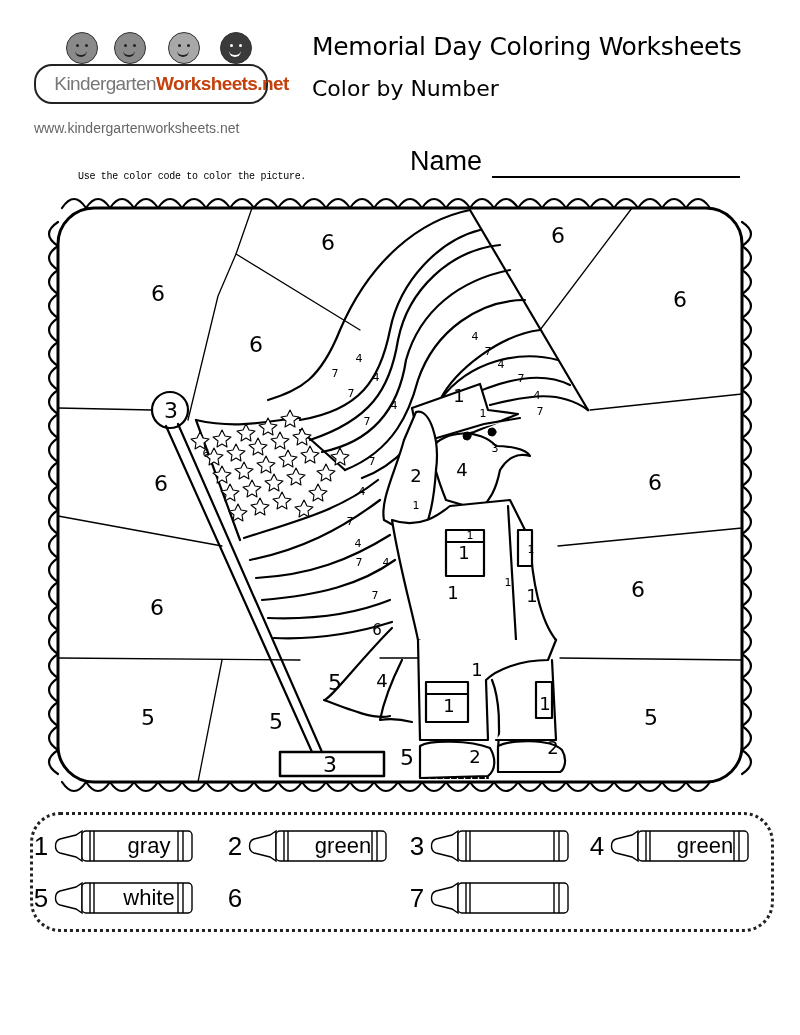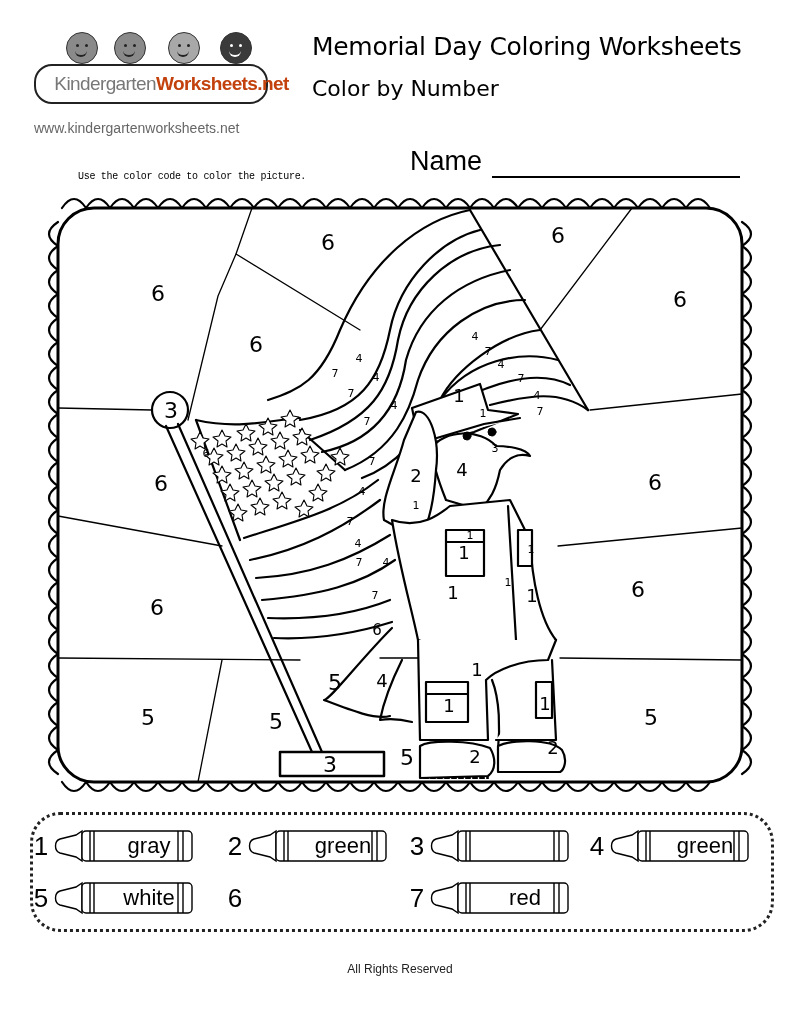--- a/index.html
+++ b/index.html
@@ -354,21 +354,19 @@
           <svg width="144" height="38" viewBox="0 0 144 38">
             <g fill="#fff" stroke="#000" stroke-width="1.4">
               <path d="M30 4 L24 8 L8 12 C2 14 2 24 8 26 L24 30 L30 34 Z"></path>
               <rect x="30" y="4" width="110" height="30" rx="4"></rect>
               <line x1="38" y1="4" x2="38" y2="34"></line>
               <line x1="42" y1="4" x2="42" y2="34"></line>
               <line x1="126" y1="4" x2="126" y2="34"></line>
               <line x1="131" y1="4" x2="131" y2="34"></line>
             </g>
           </svg>
-          <span class="crayon-label">red</span>
         </div>
       </div>
     </div>
 </div>
 
 <div class="abs copy">
-  <div>All Rights Reserved</div>
 </div>
 
 </body></html>

